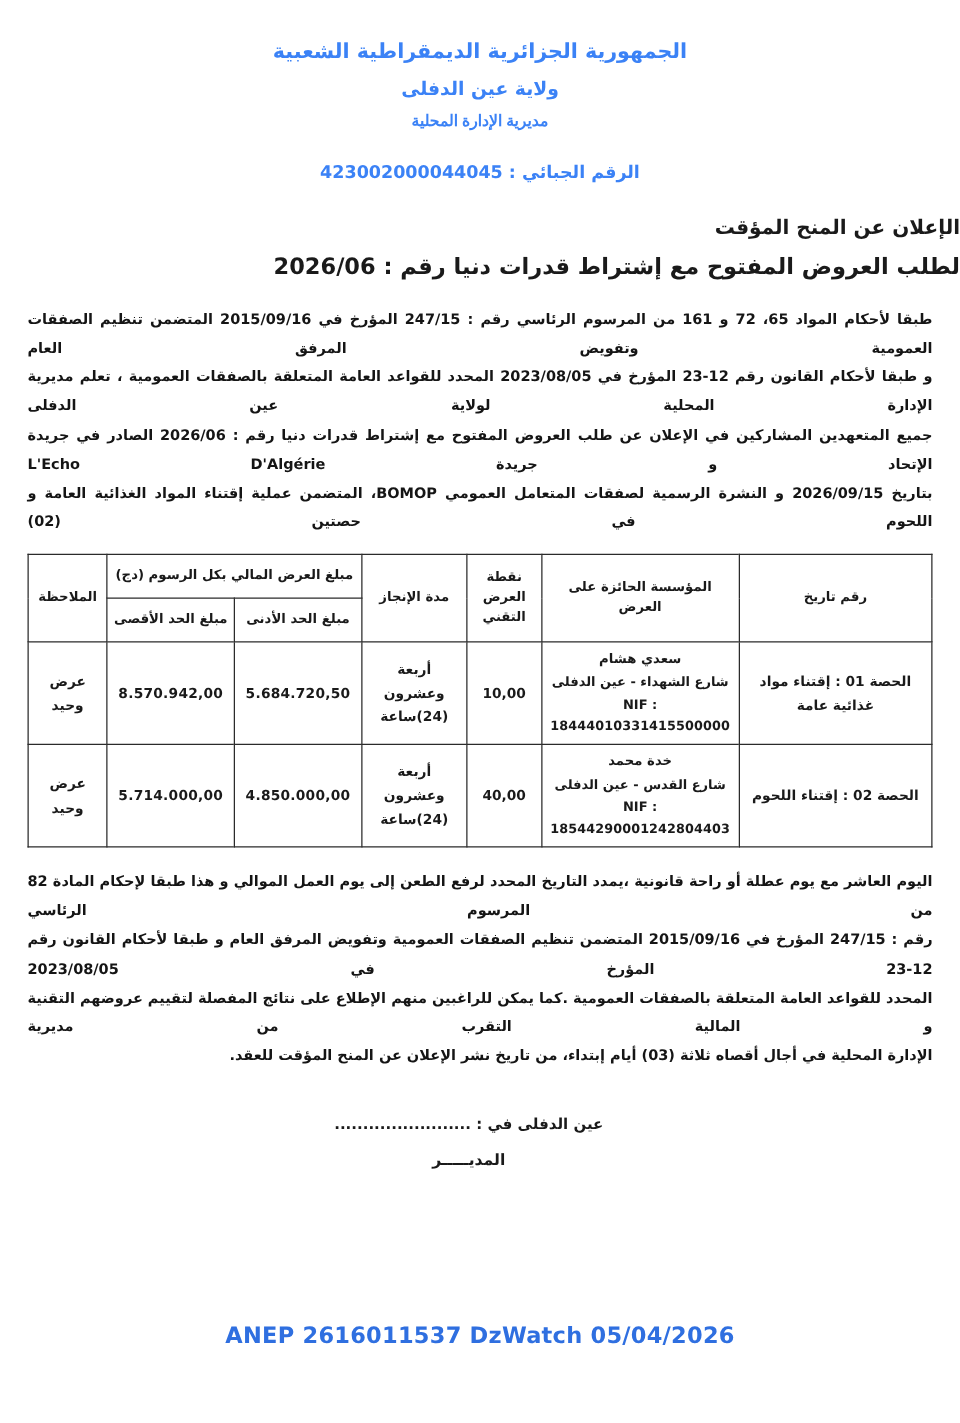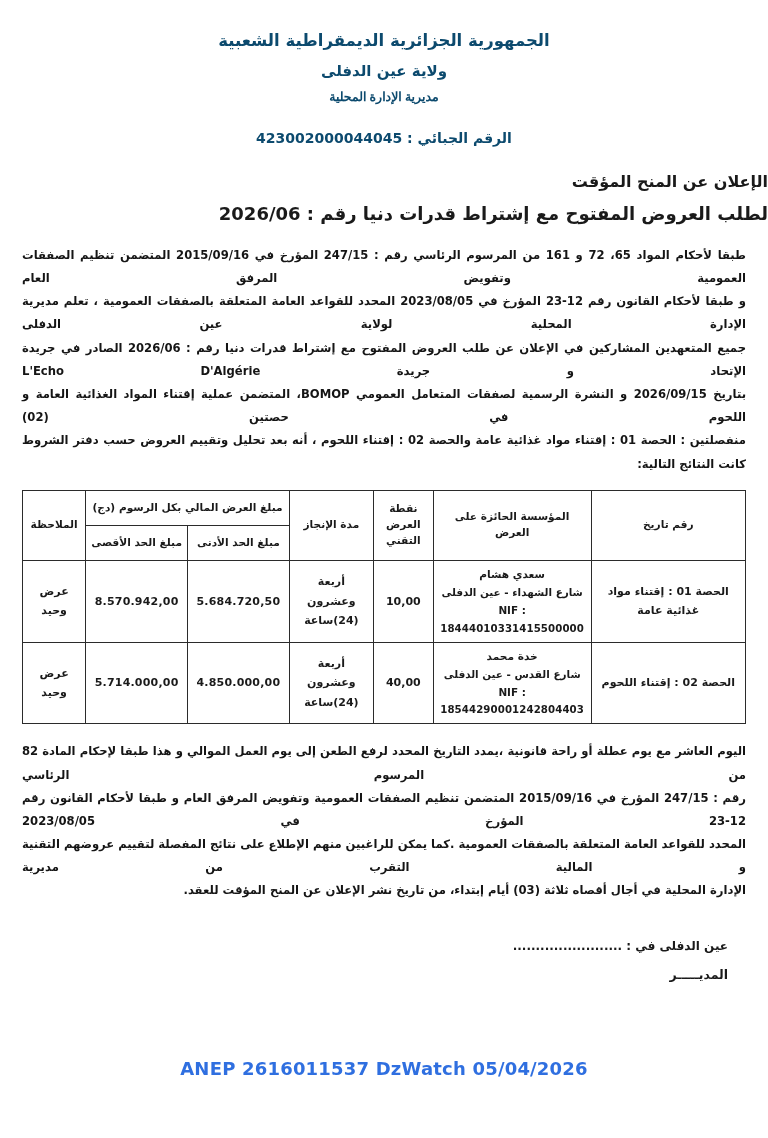--- a/index.html
+++ b/index.html
@@ -23,21 +23,21 @@
   }
 
   
   .header {
     text-align: center;
     padding-top: 28px;
   }
   .hdr-line {
     direction: rtl;
     line-height: 1.55;
-    color: #0c4a6e;
+    color: #3b82f6;
   }
   .hdr-republic {
     font-size: 16.5px;
     letter-spacing: 0.6px;
     font-weight: 600;
     margin-bottom: 6px;
   }
   .hdr-wilaya {
     font-size: 15px;
     letter-spacing: 0.6px;
@@ -155,21 +155,21 @@
   .lot-text  { font-size: 11.5px; letter-spacing: 0.3px; }
   .delay-text{ font-size: 10.4px; }
   .note-text { font-size: 9.8px; }
 
   
   .closing { margin-top: 16px; }
 
   
   .signature {
     margin-top: 36px;
-    text-align: right;
+    text-align: center;
     direction: rtl;
     padding-left: 22px;
   }
   .sig-place {
     font-size: 12px;
     font-weight: 600;
     margin-bottom: 14px;
     padding-right: 40px;
   }
   .sig-title {
@@ -220,21 +220,20 @@
       <span>لطلب العروض المفتوح مع إشتراط قدرات دنيا رقم :</span>
       <span class="num">2026/06</span>
     </div>
   </div>
 
   <div class="body-wrap">
     <div class="para intro">طبقا لأحكام المواد 65، 72 و 161 من المرسوم الرئاسي رقم : 247/15 المؤرخ في 2015/09/16 المتضمن تنظيم الصفقات العمومية  وتفويض المرفق العام</div>
     <div class="para">و طبقا لأحكام القانون رقم 12-23 المؤرخ في 2023/08/05 المحدد للقواعد العامة المتعلقة بالصفقات العمومية ، تعلم مديرية الإدارة المحلية لولاية عين الدفلى</div>
     <div class="para">جميع المتعهدين المشاركين في الإعلان عن طلب العروض المفتوح مع إشتراط قدرات دنيا  رقم : 2026/06 الصادر في جريدة الإتحاد و جريدة L'Echo D'Algérie</div>
     <div class="para">بتاريخ 2026/09/15 و النشرة الرسمية لصفقات المتعامل العمومي BOMOP، المتضمن عملية إقتناء المواد الغذائية العامة و اللحوم في حصتين (02)</div>
-    <div class="para last-line">منفصلتين : الحصة 01 : إقتناء مواد غذائية عامة والحصة 02 : إقتناء اللحوم ، أنه بعد تحليل وتقييم العروض حسب دفتر الشروط كانت النتائج التالية:</div>
   </div>
 
   <table class="results">
     <colgroup>
       <col class="col-lot">
         <col class="col-company">
         <col class="col-point">
       <col class="col-delay">
         <col class="col-min">
         <col class="col-max">

